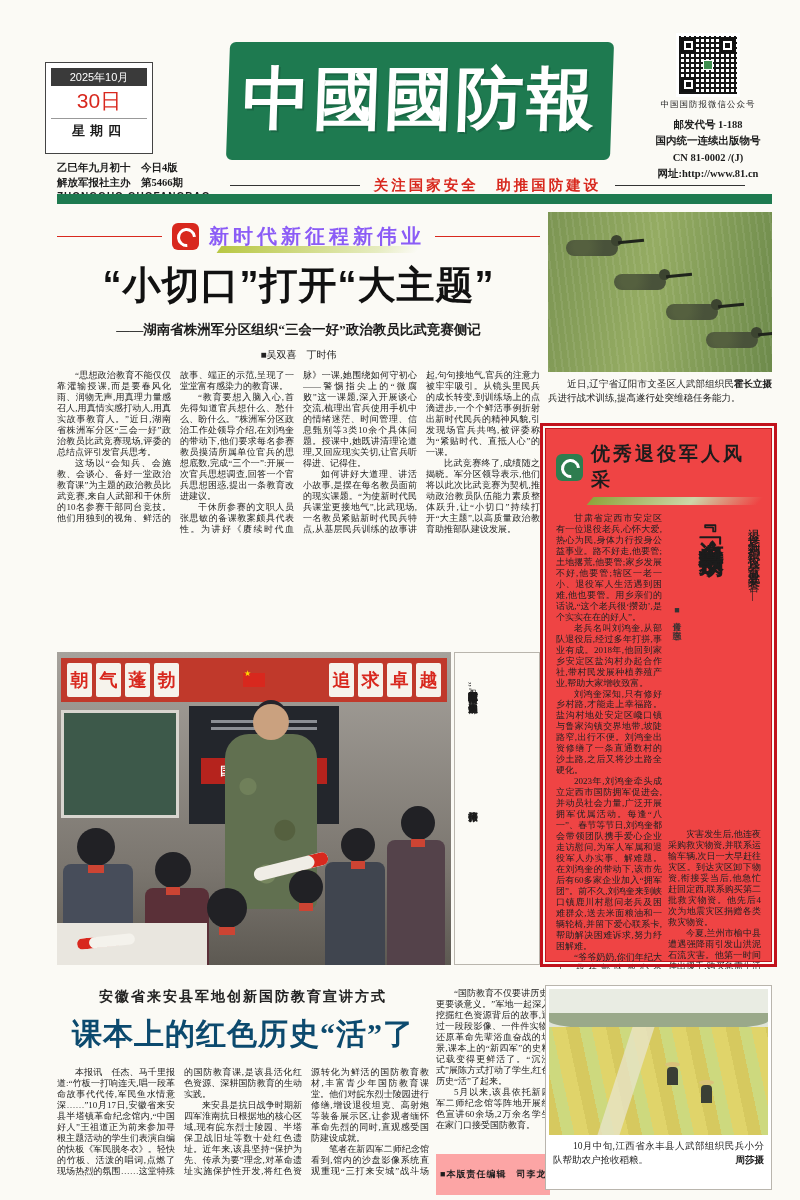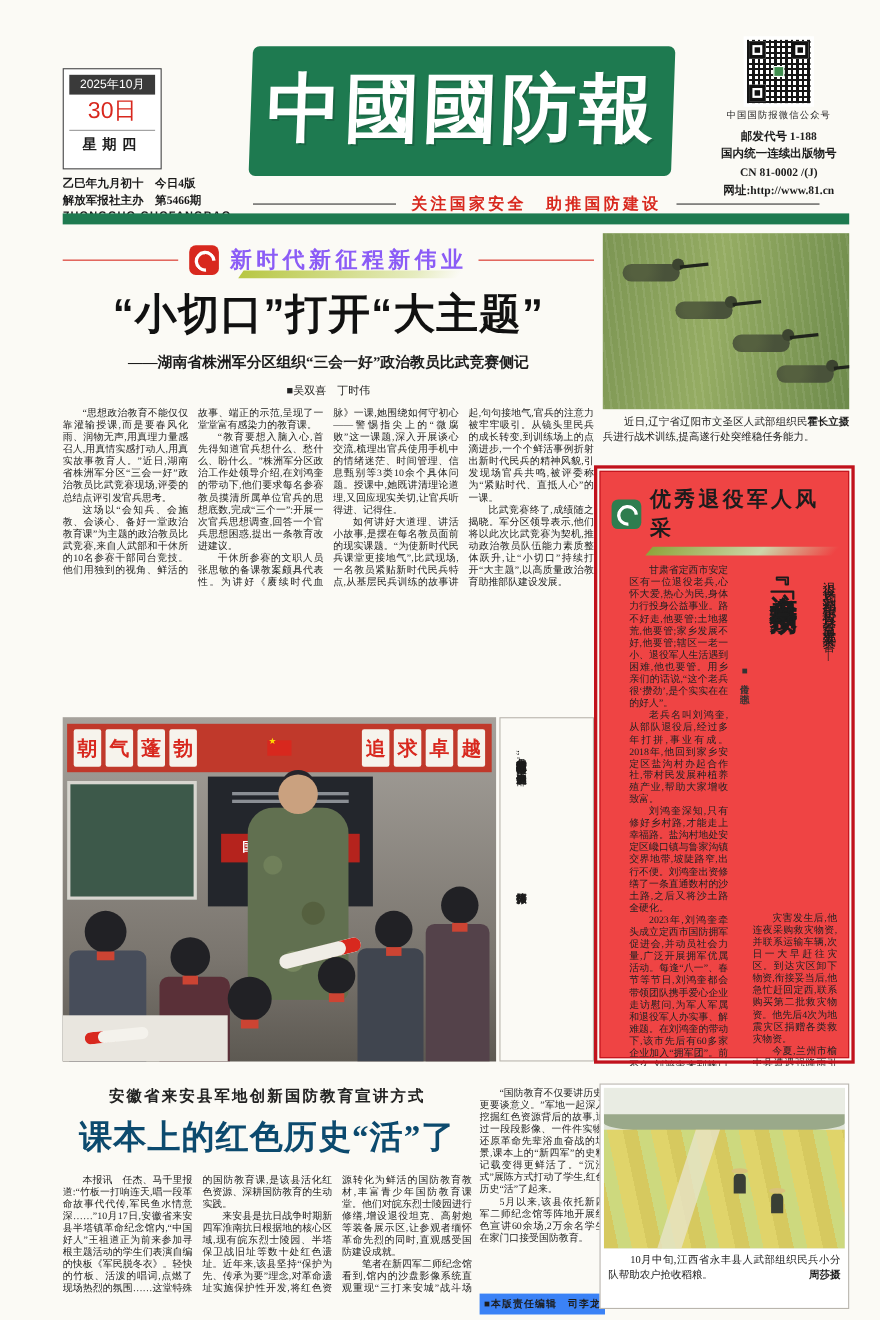--- a/index.html
+++ b/index.html
@@ -3,21 +3,21 @@
 <meta charset="utf-8">
 <style>
   * { margin:0; padding:0; box-sizing:border-box; }
   html,body { background:#e8e8e8; }
   #page {
     position:relative; width:800px; height:1200px; margin:0 auto;
     background:#fbfaf5; overflow:hidden;
     font-family:"Liberation Serif","DejaVu Serif",serif; color:#1c1c1c;
   }
   
-  .datebox { position:absolute; left:57px; top:62px; width:90px; height:92px;
+  .datebox { position:absolute; left:45px; top:62px; width:108px; height:92px;
     border:1px solid #444; background:#fff; text-align:center; padding:5px 5px; }
   .db-month { background:#3a3a3a; color:#fff; font-size:11px; line-height:18px;
     font-family:"Liberation Sans",sans-serif; }
   .db-day { color:#d8281e; font-size:21px; font-weight:normal; line-height:30px;
     font-family:"Liberation Sans",sans-serif; }
   .db-week { font-size:13px; font-weight:bold; letter-spacing:5px; line-height:18px;
     border-top:1px solid #999; margin-top:2px; padding-top:3px; font-family:"Liberation Sans",sans-serif;}
   .issue-info { position:absolute; left:57px; top:160px; width:200px;
     font-size:10.5px; font-weight:bold; line-height:1.45; }
   .issue-info .pinyin { letter-spacing:1px; font-family:"Liberation Sans",sans-serif; font-size:10px; }
@@ -84,21 +84,21 @@
   
   .sidebar-box { position:absolute; left:545px; top:428px; width:227px; height:534px;
     border:1px solid #c1121c; outline:3px solid #c1121c; outline-offset:2px;
     background:#ef4444; padding:12px 10px 10px; }
   .sb-header { display:flex; align-items:center; justify-content:center; gap:8px; }
   .sb-title { font-size:19px; font-weight:bold; letter-spacing:3px; font-family:"Liberation Sans",sans-serif; }
   .sb-swoosh { height:8px; width:170px; margin:4px 0 8px 34px;
     background:linear-gradient(90deg,#8fa43c,#cdd6a8 60%,transparent); transform:skewX(-40deg); }
   .sb-content { display:flex; gap:6px; height:456px; overflow:hidden; }
   .sb-left { width:106px; flex:0 0 auto; }
-  .sb-text { font-size:9px; line-height:1.22; text-align:justify; color:#222; height:100%; overflow:hidden;margin-left:16px;}
+  .sb-text { font-size:9px; line-height:1.22; text-align:justify; color:#222; height:100%; overflow:hidden;}
   .sb-right { flex:1; display:flex; flex-direction:column; }
   .sb-headline-block { height:310px; display:flex; flex-direction:row; justify-content:space-between; padding:4px 0 0 2px;}
   .v { writing-mode:vertical-rl; text-orientation:mixed; }
   .sb-kicker { font-size:12.5px; letter-spacing:3px; line-height:1.25; padding-top:2px;}
   .sb-headline { font-size:25px; font-weight:bold; letter-spacing:2px;
     font-family:"Liberation Sans",sans-serif; margin-right:4px; }
   .sb-byline { font-size:9px; padding-top:88px; color:#333; }
   .sb-rtext { margin-top:6px; flex:1; overflow:hidden; }
 
   
@@ -139,22 +139,22 @@
 
   
   .bottom-article { position:absolute; left:57px; top:988px; width:483px; height:207px; display:flex; gap:7px;}
   .b-left { width:372px; flex:0 0 auto; }
   .b-kicker { text-align:center; font-size:14px; letter-spacing:2px; font-weight:bold; color:#222;}
   .b-headline { text-align:center; font-size:30px; font-weight:bold; letter-spacing:1px; margin-top:8px; color:#0c4a6e;}
   .b-cols { margin-top:12px; height:118px; overflow:hidden; column-count:3; column-gap:9px;
     font-size:9px; line-height:1.22; text-align:justify; color:#222;}
   .b-rcol { flex:1; display:flex; flex-direction:column; }
   .b-rcol-text { font-size:9px; line-height:1.22; text-align:justify; color:#222; height:152px; overflow:hidden;}
-  .editor-box { margin-top:auto; background:#3b82f6; font-size:9px; font-weight:bold;
-    padding:3px 4px; letter-spacing:1px; font-family:"Liberation Sans",sans-serif; white-space:nowrap;}
+  .editor-box { margin-top:auto; background:#fca5a5; font-size:9px; font-weight:bold;
+    padding:14px 4px; letter-spacing:1px; font-family:"Liberation Sans",sans-serif; white-space:nowrap;}
 
   
   .photo-bottom-frame { position:absolute; left:545px; top:985px; width:227px; height:205px;
     border:1px solid #b9b5ad; padding:3px; background:#fff; }
   .photo-bottom { position:relative; width:100%; height:146px; overflow:hidden; background:#dfe4d8; }
   .pb-sky { position:absolute; left:0; top:0; right:0; height:26px; background:#e9ece3; }
   .pb-trees { position:absolute; left:0; top:24px; right:0; height:16px; background:#9aa98a;
     border-radius:0 0 30% 30%/0 0 8px 8px; }
   .pb-field { position:absolute; left:0; top:38px; right:0; bottom:0;
     background:repeating-linear-gradient(78deg,#d6c95f 0 13px,#cdd97e 13px 25px,#e0d46a 25px 39px); }

